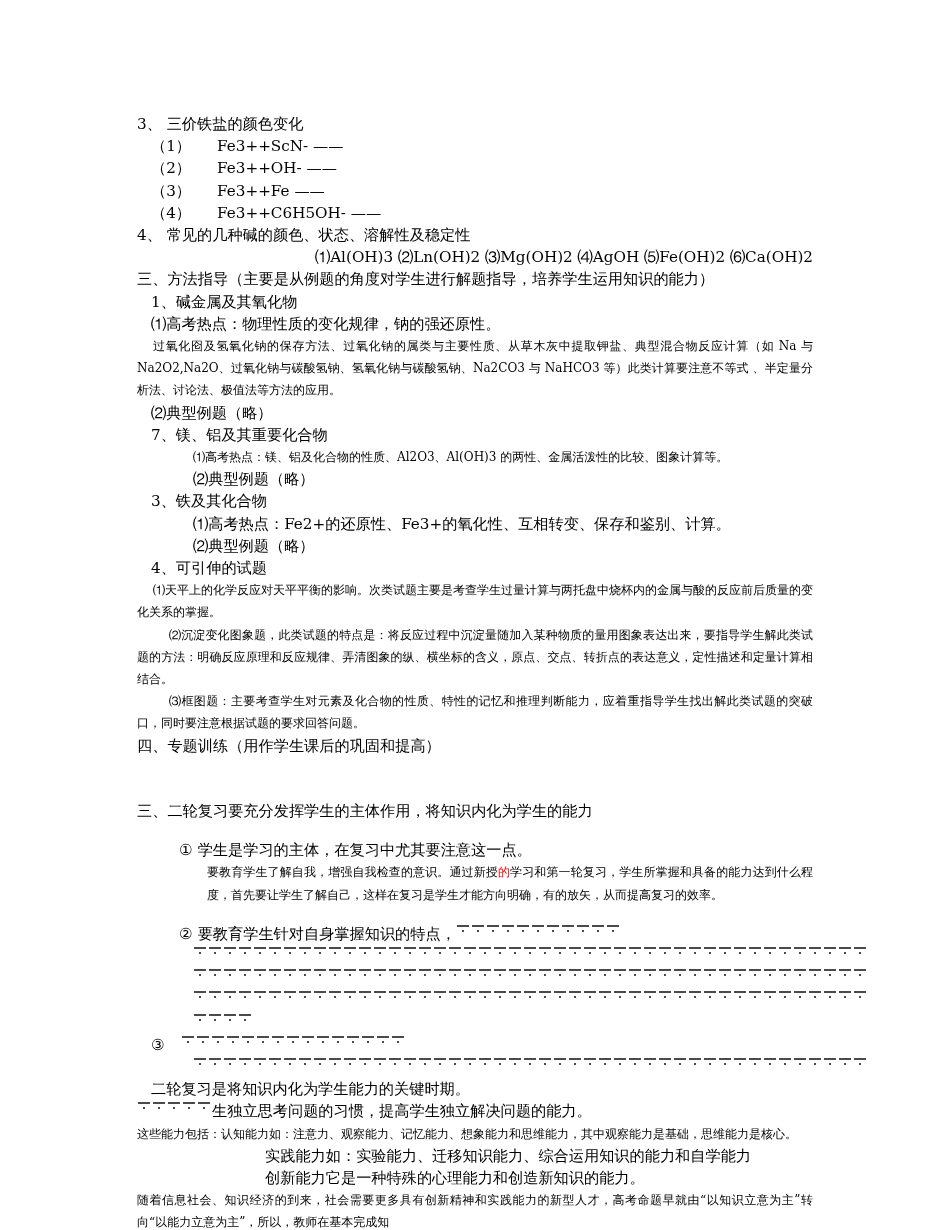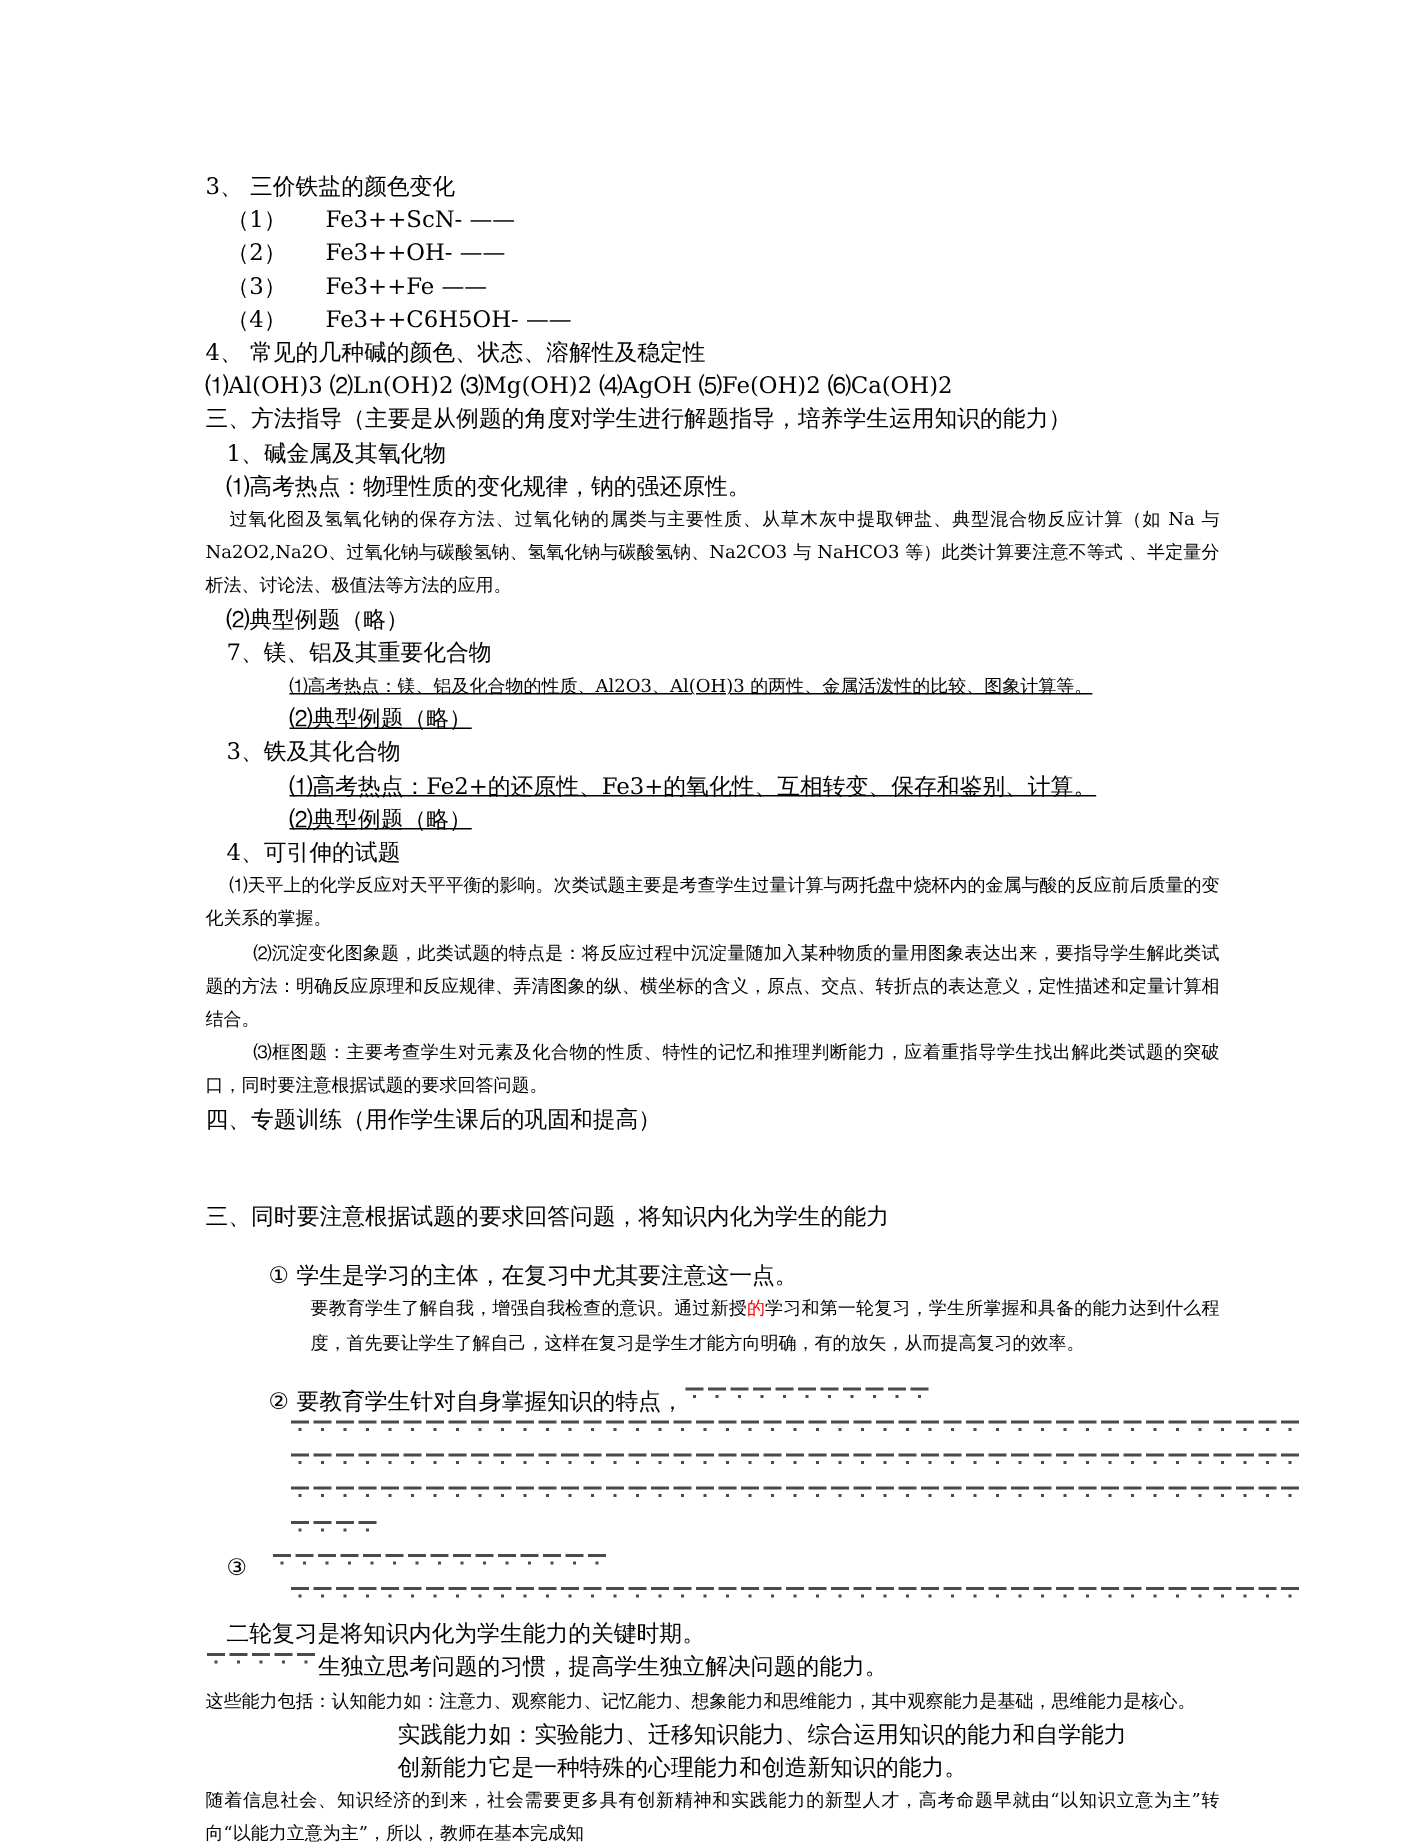--- a/index.html
+++ b/index.html
@@ -34,24 +34,24 @@
   }
   .wrapln {
     font-size: 12px;
     line-height: 22.2px;
     white-space: normal;
     text-align: justify;
     text-justify: inter-character;
   }
   .i1  { padding-left: 14px; }
   .i3  { padding-left: 42px; margin-top: 17px; }
-  .i4  { padding-left: 56px; text-decoration: underline; }
+  .i4  { padding-left: 56px; }
   .i5  { padding-left: 70px; }
   .i9  { padding-left: 128px; }
-  .latin { font-family: "DejaVu Serif", "Liberation Serif", serif; }
+  .latin { font-family: "DejaVu Serif", "Liberation Serif", serif; text-align: right; }
   .red { color: #ff0000; }
   .gap-s { height: 11px; }
   .gap-l { height: 32px; }
 
   
   .redact {
     display: inline-block;
     vertical-align: baseline;
     white-space: nowrap;
     line-height: 22.2px;
@@ -128,21 +128,21 @@
     <div class="ln i1">4、可引伸的试题</div>
     <div class="wrapln" style="text-indent:16px">⑴天平上的化学反应对天平平衡的影响。次类试题主要是考查学生过量计算与两托盘中烧杯内的金属与酸的反应前后质量的变化关系的掌握。</div>
     <div class="wrapln" style="text-indent:32px">⑵沉淀变化图象题，此类试题的特点是：将反应过程中沉淀量随加入某种物质的量用图象表达出来，要指导学生解此类试题的方法：明确反应原理和反应规律、弄清图象的纵、横坐标的含义，原点、交点、转折点的表达意义，定性描述和定量计算相结合。</div>
     <div class="wrapln" style="text-indent:32px">⑶框图题：主要考查学生对元素及化合物的性质、特性的记忆和推理判断能力，应着重指导学生找出解此类试题的突破口，同时要注意根据试题的要求回答问题。</div>
 
     <div class="ln">四、专题训练（用作学生课后的巩固和提高）</div>
 
     <div class="gap-l"></div>
     <div class="gap-s"></div>
 
-    <div class="ln">三、同时要注意根据试题的要求回答问题，将知识内化为学生的能力</div>
+    <div class="ln">三、二轮复习要充分发挥学生的主体作用，将知识内化为学生的能力</div>
 
     <div class="ln i3">
       <span>①</span><span style="display:inline-block;width:5px"></span><span>学生是学习的主体，在复习中尤其要注意这一点。</span>
     </div>
 
     <div class="wrapln i5"><span style="text-indent:0"><span>要教育学生了解自我，增强自我检查的意识。通过新授</span><span class="red">的</span><span>学习和第一轮复习，学生所掌握和具备的能力达到什么程度，首先要让学生了解自己，这样在复习是学生才能方向明确，有的放矢，从而提高复习的效率。</span></span></div>
 
     <div class="ln i3">
       <span>②</span><span style="display:inline-block;width:5px"></span><span>要教育学生针对自身掌握知识的特点，</span><span class="redact"><i></i><i></i><i></i><i></i><i></i><i></i><i></i><i></i><i></i><i></i><i></i></span>
     </div>

